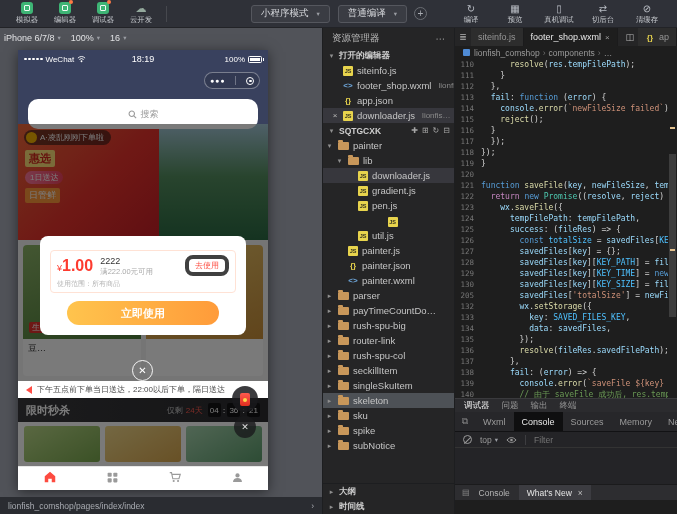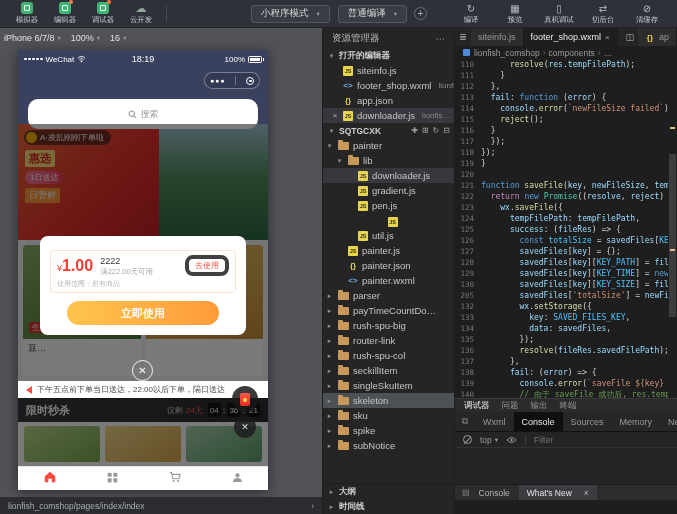--- a/index.html
+++ b/index.html
@@ -159,21 +159,21 @@
 .dev-tab.active{background:#0f0f10;color:#e8e8e8;}
 .con-bar{height:16px;background:#242427;display:flex;align-items:center;gap:8px;padding:0 8px;font-size:8.5px;color:#9a9a9a;border-bottom:1px solid #333;flex:none;}
 .clear-ic{width:9px;height:9px;border:1px solid #9a9a9a;border-radius:50%;position:relative;flex:none;}
 .clear-ic:after{content:"";position:absolute;left:-1px;top:3.5px;width:9px;height:1px;background:#9a9a9a;transform:rotate(-45deg);}
 .ctx{display:flex;align-items:center;gap:3px;}
 .vsep{width:1px;height:10px;background:#3d3d40;}
 .filter{color:#767676;}
 .con-body{height:36px;background:#242427;flex:none;}
 .drawer{height:16px;background:#2d2d30;display:flex;align-items:center;gap:9px;padding:0 7px;font-size:8.5px;color:#b5b5b5;border-top:1px solid #1b1b1c;flex:none;}
 .drawer .dock2{color:#8a8a8a;font-size:8px;}
-.drawer .wn{display:flex;align-items:center;gap:12px;background:#3c3c41;color:#e5e5e5;height:100%;padding:0 8px;}
+.drawer .wn{display:flex;align-items:center;gap:6px;background:#3c3c41;color:#e5e5e5;height:100%;padding:0 8px;}
 .drawer .wn .x{color:#bdbdbd;}
 .drawer-space{height:14px;background:#1e1e1e;flex:none;}
 </style>
 </head>
 <body>
 
 <div class="app">
 
   <div class="toolbar">
     <div class="tb-nav" id="tbNav">

